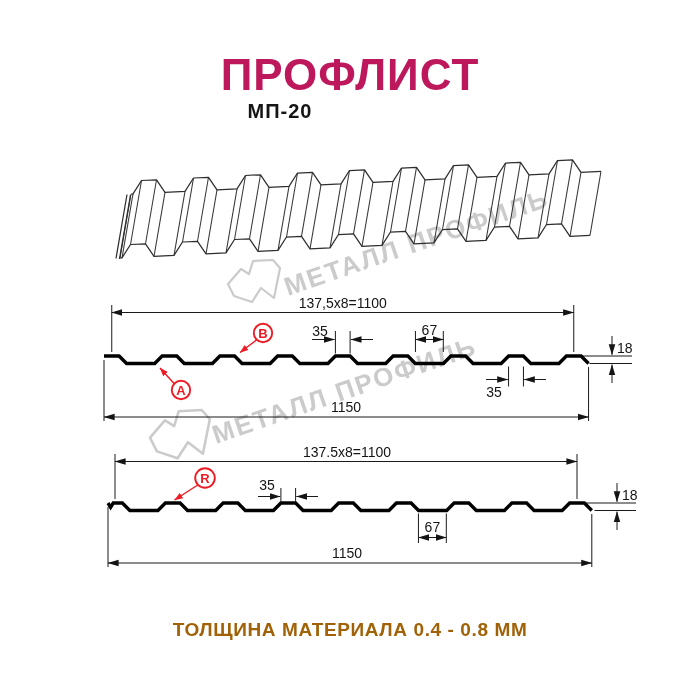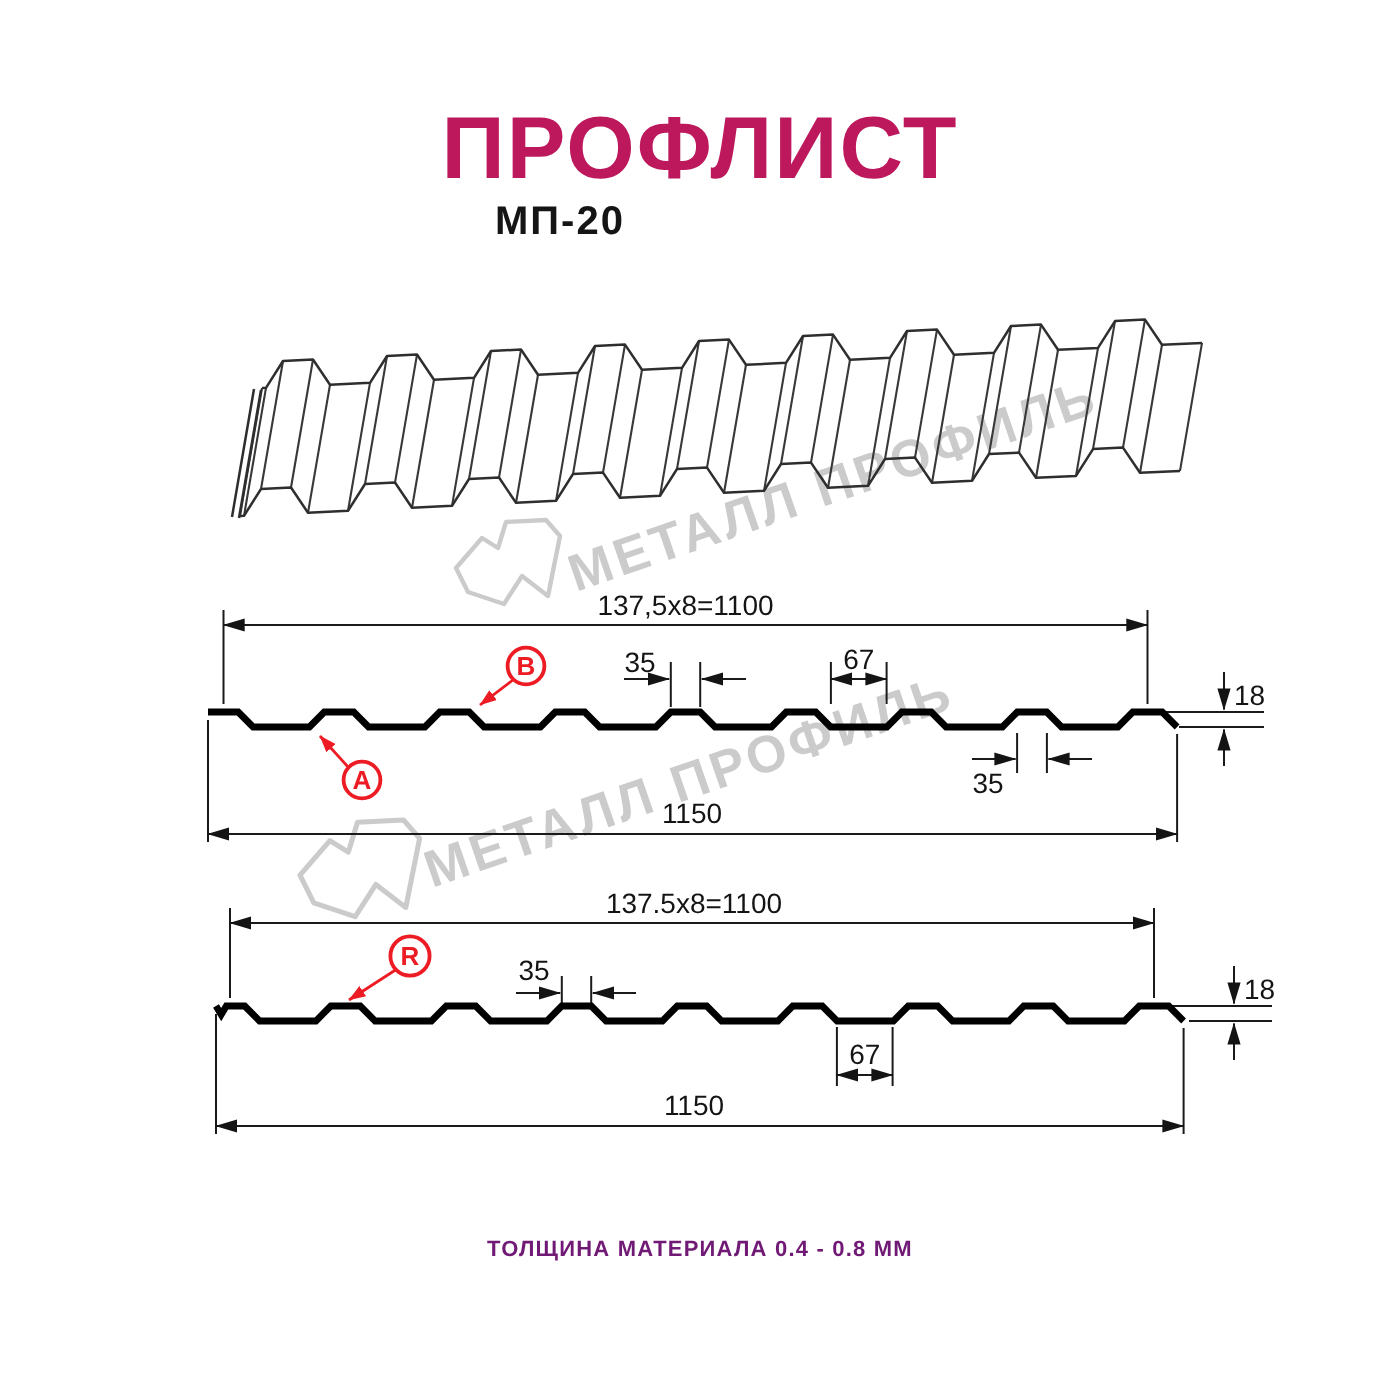--- a/index.html
+++ b/index.html
@@ -8,21 +8,21 @@
     --wm:#cbcbcb;
   }
   html,body{margin:0;padding:0;background:#ffffff;}
   body{width:700px;height:700px;position:relative;overflow:hidden;
        font-family:"Liberation Sans",sans-serif;}
   .page-title{position:absolute;top:50px;left:0;width:700px;text-align:center;
     font-size:44px;font-weight:700;letter-spacing:1px;color:#be185d;}
   .page-subtitle{position:absolute;top:100px;left:0;width:560px;text-align:center;
     font-size:20px;font-weight:700;letter-spacing:1px;color:#151515;}
   .footer-note{position:absolute;top:619px;left:0;width:700px;text-align:center;
-    font-size:11px;font-weight:600;letter-spacing:0.6px;color:#701a75;}
+    font-size:19px;font-weight:600;letter-spacing:0.6px;color:#a16207;}
   svg{position:absolute;top:0;left:0;}
   .dim{font-family:"Liberation Sans",sans-serif;font-size:14px;fill:#141414;text-anchor:middle;}
   .dim-left{text-anchor:start;}
   .red-lbl{font-family:"Liberation Sans",sans-serif;font-size:13px;font-weight:bold;
     fill:var(--red);text-anchor:middle;}
   .wm-text{font-family:"Liberation Sans",sans-serif;font-size:26px;font-weight:700;
     fill:var(--wm);letter-spacing:2px;}
   .thinline{stroke:var(--line);stroke-width:1;fill:none;}
   .profile{stroke:#000;stroke-width:3.4;fill:none;stroke-linejoin:miter;}
   .p3d{stroke:#2e2e2e;stroke-width:1.25;fill:none;stroke-linejoin:round;}

